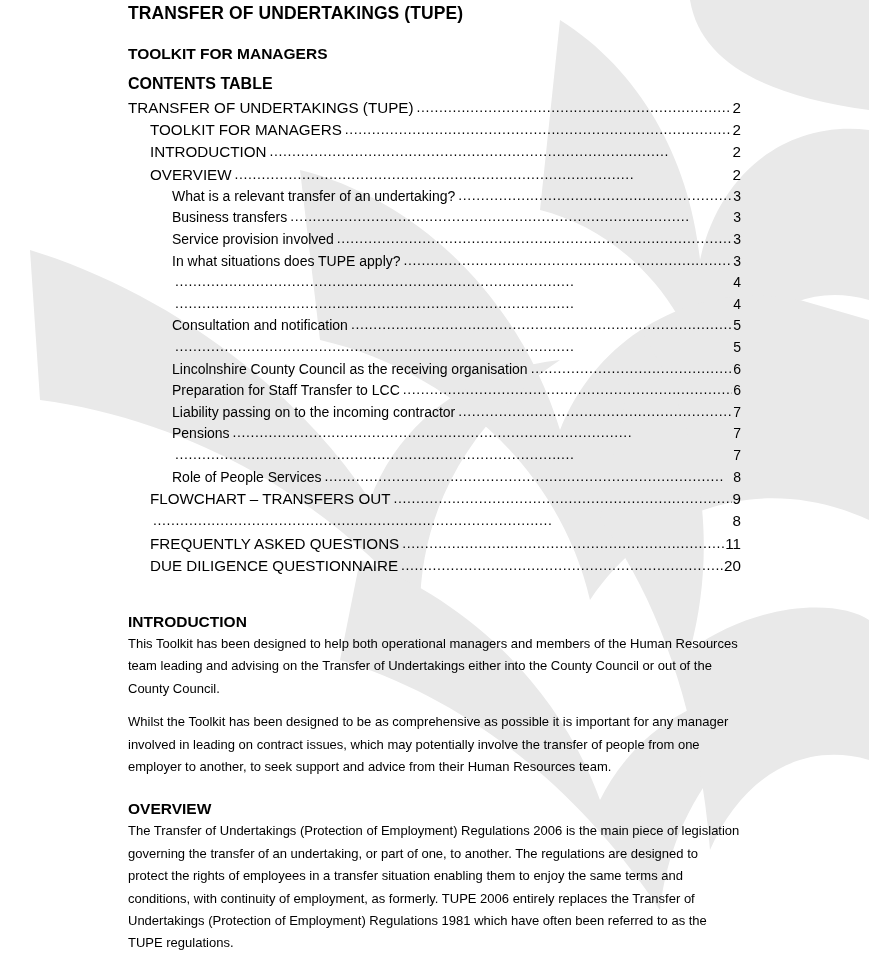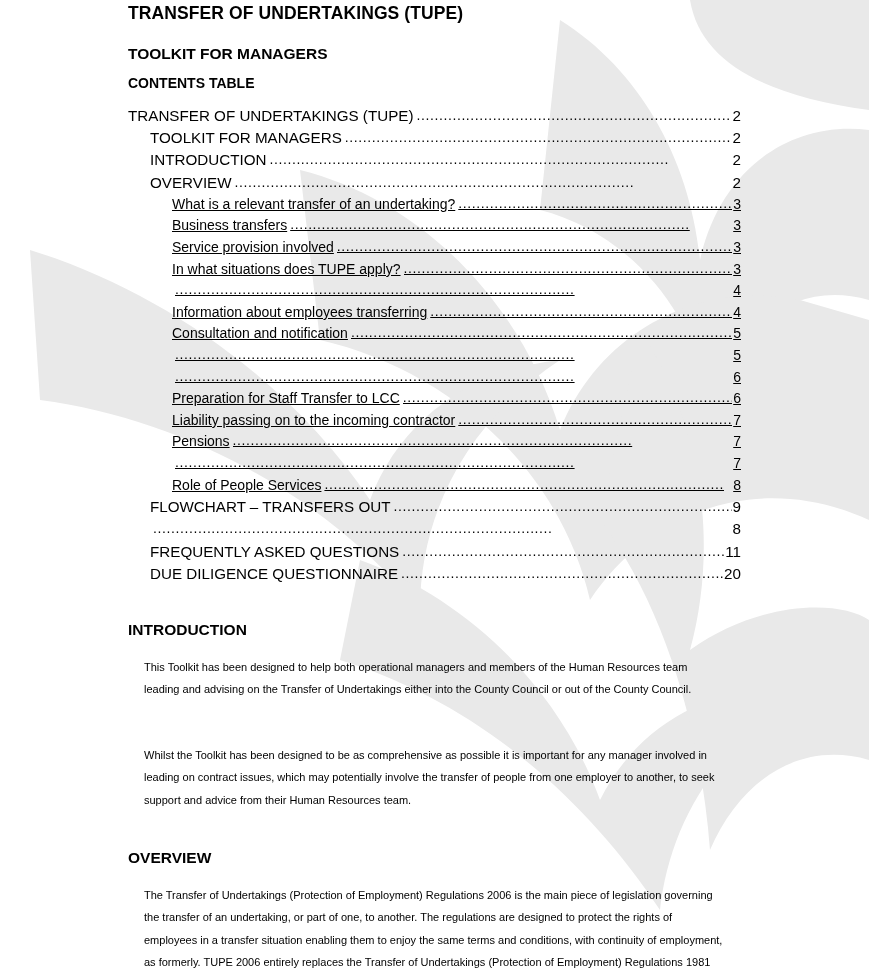--- a/index.html
+++ b/index.html
@@ -39,63 +39,63 @@
     padding-top: 0px;
     line-height: 26px;
   }
   .sub-title {
     font-size: 15.5px;
     font-weight: bold;
     margin: 18px 0 0 0;
     line-height: 20px;
   }
   .contents-heading {
-    font-size: 14px;
-    font-weight: bold;
-    margin: 10px 0 12px 0;
+    font-size: 16px;
+    font-weight: bold;
+    margin: 10px 0 4px 0;
     line-height: 19px;
   }
   ul.toc {
     list-style: none;
     margin: 0;
     padding: 0;
   }
   ul.toc li {
     display: flex;
     align-items: baseline;
     font-size: 15px;
     line-height: 22.2px;
     white-space: nowrap;
   }
   ul.toc li.lvl0 { padding-left: 0px; font-size: 15.2px; }
   ul.toc li.lvl1 { padding-left: 22px; font-size: 15.2px; }
-  ul.toc li.lvl2 { padding-left: 44px; font-size: 14px; line-height: 21.6px; text-decoration: underline; }
+  ul.toc li.lvl2 { padding-left: 44px; font-size: 14px; line-height: 21.6px; }
   .toc-text { flex: 0 0 auto; }
   .toc-dots {
     flex: 1 1 auto;
     overflow: hidden;
     white-space: nowrap;
     margin: 0 1px 0 3px;
     font-size: 14px;
     letter-spacing: 0.6px;
     color: #000;
     position: relative;
     bottom: 1px;
   }
   .toc-page { flex: 0 0 auto; }
   .sec-heading {
     font-size: 15.5px;
     font-weight: bold;
     margin: 0 0 1px 0;
     line-height: 21px;
   }
   p.body {
-    font-size: 11px;
+    font-size: 13px;
     line-height: 22.4px;
-    margin: 16px;
+    margin: 0;
     text-align: left;
   }
   .gap-lg { height: 34px; }
   .gap-md { height: 20px; }
   .gap-sm { height: 11px; }
 </style>
 </head>
 <body>
 
 <svg id="watermark" viewBox="0 0 869 970" xmlns="http://www.w3.org/2000/svg" aria-hidden="true">
@@ -156,34 +156,34 @@
       <li class="lvl2">
         <span class="toc-text">In what situations does TUPE apply?</span>
         <span class="toc-dots">.........................................................................................</span>
         <span class="toc-page">3</span>
       </li>
       <li class="lvl2">
         <span class="toc-dots">.........................................................................................</span>
         <span class="toc-page">4</span>
       </li>
       <li class="lvl2">
-        <span class="toc-text">Information about employees transferring</span>
         <span class="toc-dots">.........................................................................................</span>
         <span class="toc-page">4</span>
       </li>
       <li class="lvl2">
         <span class="toc-text">Consultation and notification</span>
         <span class="toc-dots">.........................................................................................</span>
         <span class="toc-page">5</span>
       </li>
       <li class="lvl2">
         <span class="toc-dots">.........................................................................................</span>
         <span class="toc-page">5</span>
       </li>
       <li class="lvl2">
+        <span class="toc-text">Lincolnshire County Council as the receiving organisation</span>
         <span class="toc-dots">.........................................................................................</span>
         <span class="toc-page">6</span>
       </li>
       <li class="lvl2">
         <span class="toc-text">Preparation for Staff Transfer to LCC</span>
         <span class="toc-dots">.........................................................................................</span>
         <span class="toc-page">6</span>
       </li>
       <li class="lvl2">
         <span class="toc-text">Liability passing on to the incoming contractor</span>

